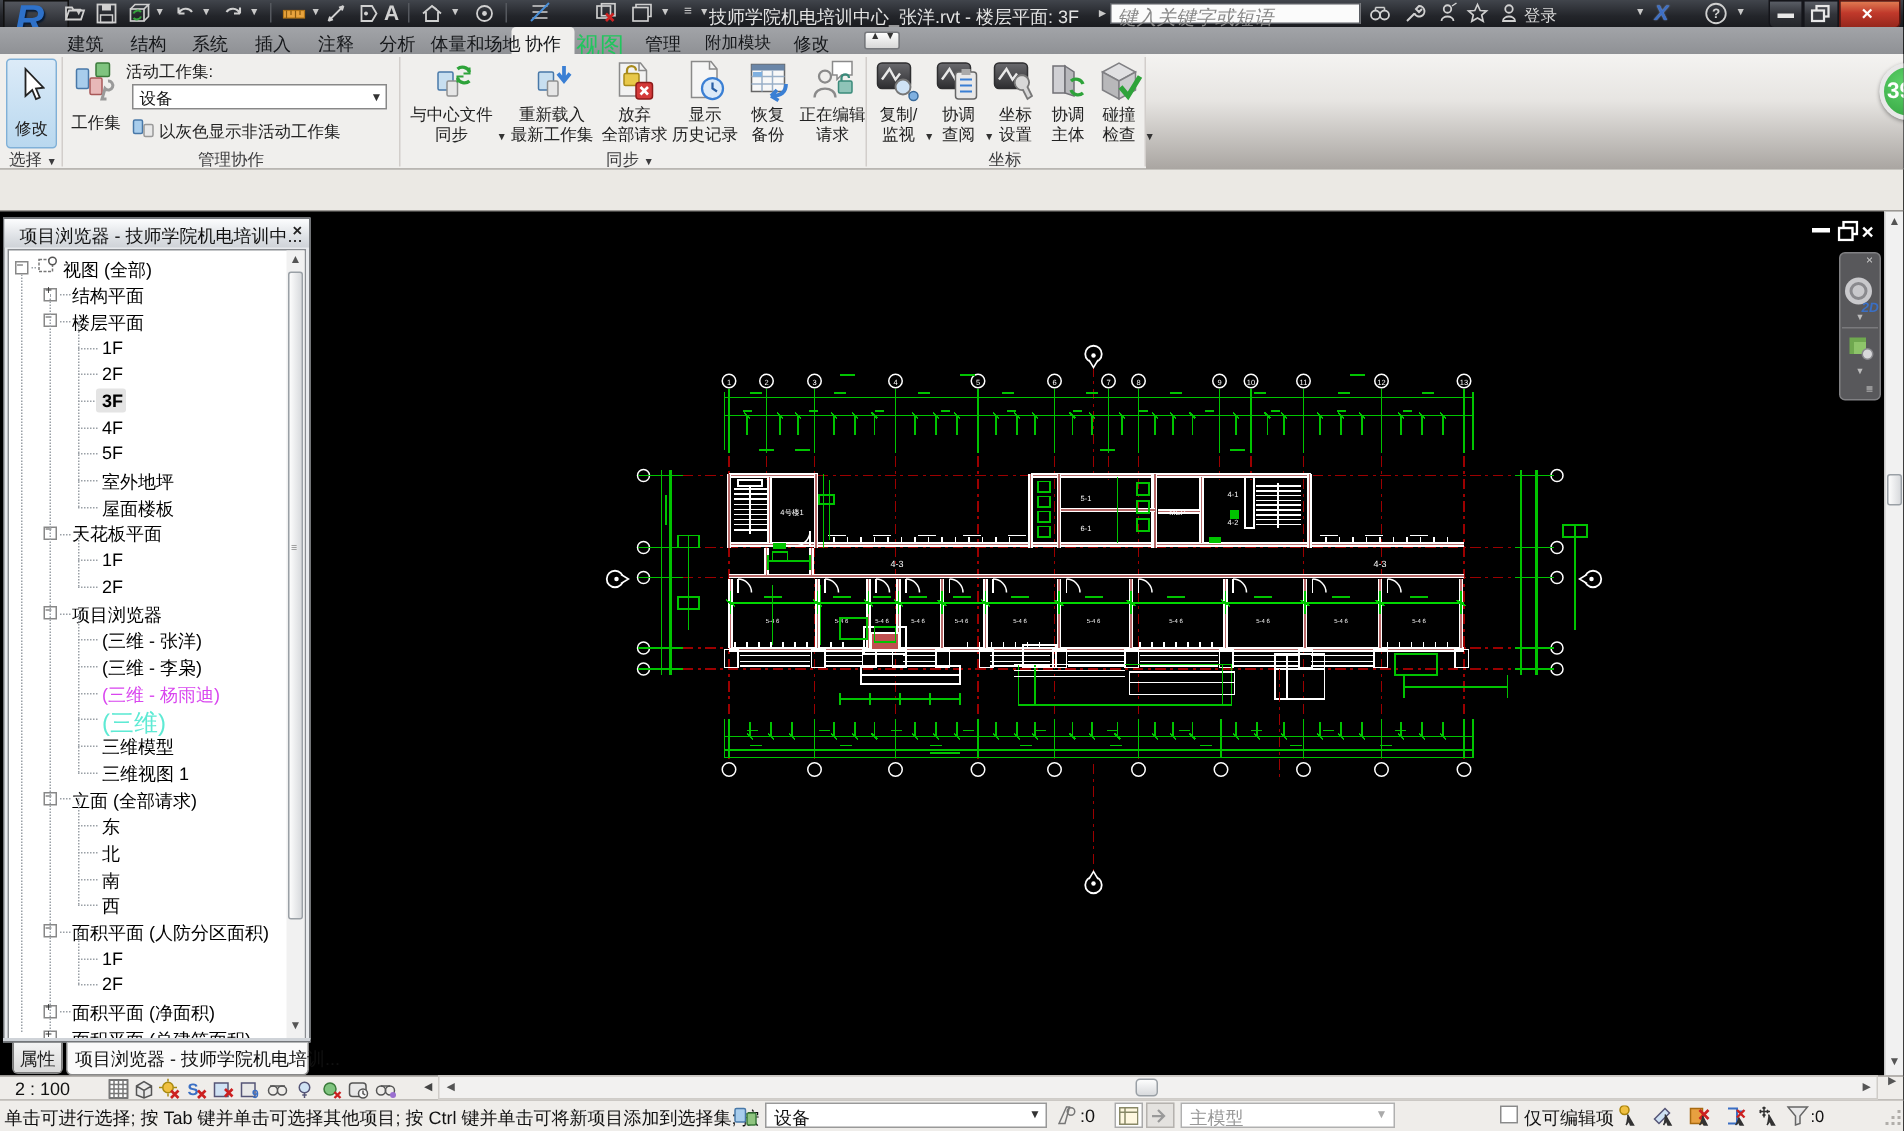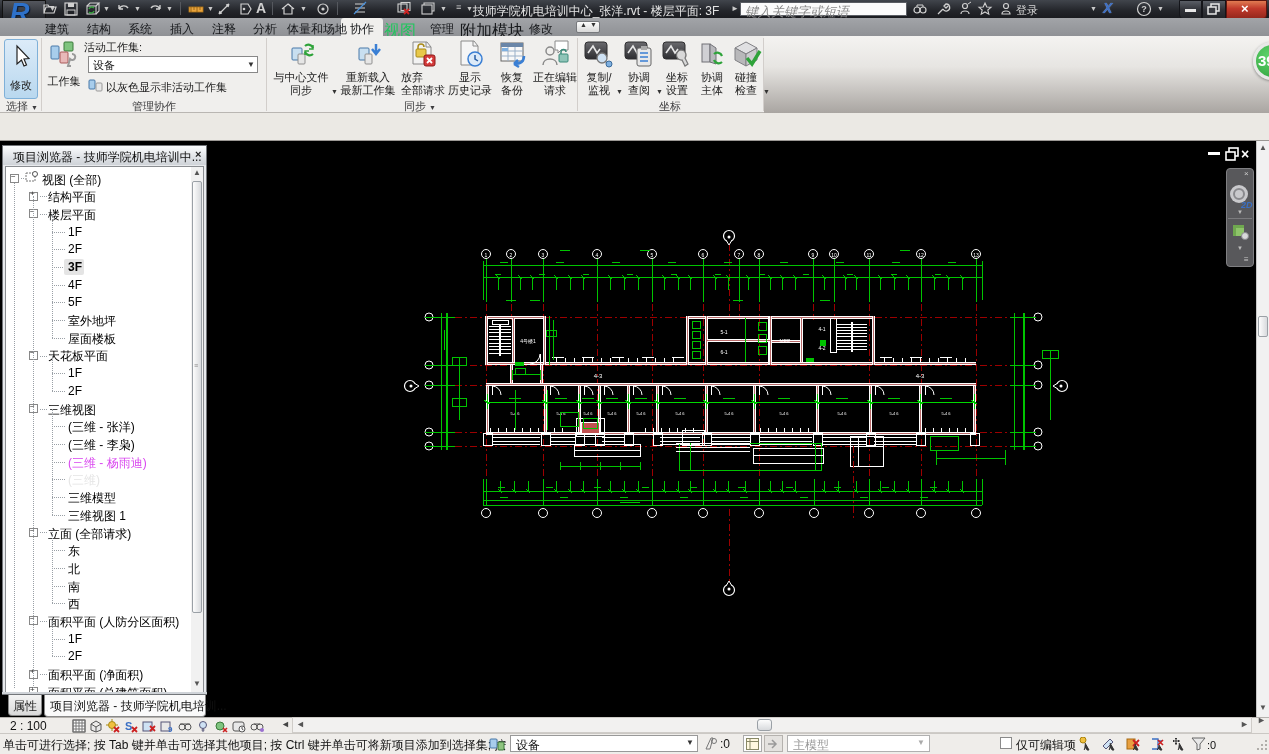--- a/index.html
+++ b/index.html
@@ -122,21 +122,21 @@
 <div class="tx" style="left:57px;top:21px;transform:translateX(-50%);font-size:12px;color:#16181b">建筑</div>
 <div class="tx" style="left:99px;top:21px;transform:translateX(-50%);font-size:12px;color:#16181b">结构</div>
 <div class="tx" style="left:140px;top:21px;transform:translateX(-50%);font-size:12px;color:#16181b">系统</div>
 <div class="tx" style="left:182px;top:21px;transform:translateX(-50%);font-size:12px;color:#16181b">插入</div>
 <div class="tx" style="left:224px;top:21px;transform:translateX(-50%);font-size:12px;color:#16181b">注释</div>
 <div class="tx" style="left:265px;top:21px;transform:translateX(-50%);font-size:12px;color:#16181b">分析</div>
 <div class="tx" style="left:317px;top:21px;transform:translateX(-50%);font-size:12px;color:#16181b">体量和场地</div>
 <div class="tx" style="left:362px;top:21px;transform:translateX(-50%);font-size:12px;color:#16181b">协作</div>
 <div class="tx" style="left:400px;top:21px;transform:translateX(-50%);font-size:16px;color:#22c55e">视图</div>
 <div class="tx" style="left:442px;top:21px;transform:translateX(-50%);font-size:12px;color:#16181b">管理</div>
-<div class="tx" style="left:492px;top:21px;transform:translateX(-50%);font-size:16px;color:#16181b">附加模块</div>
+<div class="tx" style="left:492px;top:21px;transform:translateX(-50%);font-size:11px;color:#16181b">附加模块</div>
 <div class="tx" style="left:541px;top:21px;transform:translateX(-50%);font-size:12px;color:#16181b">修改</div>
 <div class="abs" style="left:576px;top:21px;width:24px;height:12px;background:linear-gradient(#fdfdfd,#d8d8d8);border:1px solid #77797d;border-radius:2px"></div>
 <div class="tx" style="left:580px;top:21px;font-size:7px;color:#333">▲</div><div class="tx" style="left:590px;top:21px;font-size:7px;color:#333">▼</div>
 <div class="abs" style="left:0;top:36px;width:1269px;height:77px;background:#f0efed;border-bottom:1px solid #b9b6b2"></div>
 <div class="abs" style="left:764px;top:36px;width:505px;height:77px;background:linear-gradient(#f4f3f1,#e7e5e2 40%,#a9a5a1)"></div>
 <div class="abs" style="left:41px;top:38px;width:1px;height:73px;background:#d2cecb"></div>
 <div class="abs" style="left:266px;top:38px;width:1px;height:73px;background:#d2cecb"></div>
 <div class="abs" style="left:577px;top:38px;width:1px;height:73px;background:#d2cecb"></div>
 <div class="abs" style="left:763px;top:38px;width:1px;height:73px;background:#d2cecb"></div>
 <div class="abs" style="left:4px;top:39px;width:34px;height:60px;background:linear-gradient(#dcebf8,#b9d8ef);border:1px solid #7fb0d8;border-radius:3px"></div>
@@ -177,21 +177,21 @@
   </svg>
 <div class="tx" style="left:368px;top:71px;transform:translateX(-50%);font-size:11px;color:#222;text-align:center;line-height:13px">重新载入<br>最新工作集</div>
 <svg class="abs" style="left:407px;top:38px" width="32" height="32" viewBox="0 0 32 32">
     <path d="M6 4 L20 4 L24 9 L24 26 L6 26 Z" fill="#f2f2f2" stroke="#8a8a8a"></path>
     <path d="M19 4 L19 9 L24 9" fill="none" stroke="#8a8a8a"></path>
     <rect x="9" y="11" width="10" height="8" rx="1" fill="#e8c84a" stroke="#a88a1a"></rect>
     <path d="M11 11 v-2 a3 3 0 0 1 6 0" fill="none" stroke="#a88a1a" stroke-width="1.5"></path>
     <rect x="17" y="17" width="11" height="11" rx="2" fill="#d43a3a" stroke="#8e1a1a"></rect>
     <path d="M20 20 L25 25 M25 20 L20 25" stroke="#fff" stroke-width="1.8"></path>
   </svg>
-<div class="tx" style="left:423px;top:71px;transform:translateX(-50%);font-size:11px;color:#222;line-height:13px">放弃<br>全部请求</div>
+<div class="tx" style="left:423px;top:71px;transform:translateX(-50%);font-size:11px;color:#222;text-align:center;line-height:13px">放弃<br>全部请求</div>
 <svg class="abs" style="left:454px;top:38px" width="32" height="32" viewBox="0 0 32 32">
     <path d="M7 3 L20 3 L24 8 L24 27 L7 27 Z" fill="#f5f5f5" stroke="#8a8a8a"></path>
     <path d="M19 3 L19 8 L24 8" fill="none" stroke="#8a8a8a"></path>
     <circle cx="21" cy="21" r="7" fill="#dceaf8" stroke="#3a7fd4" stroke-width="1.5"></circle>
     <path d="M21 17 L21 21 L24 23" fill="none" stroke="#2a5fa4" stroke-width="1.5"></path>
   </svg>
 <div class="tx" style="left:470px;top:71px;transform:translateX(-50%);font-size:11px;color:#222;text-align:center;line-height:13px">显示<br>历史记录</div>
 <svg class="abs" style="left:496px;top:38px" width="32" height="32" viewBox="0 0 32 32">
     <rect x="5" y="5" width="22" height="18" fill="#f8f8f8" stroke="#666"></rect>
     <rect x="5" y="5" width="22" height="4" fill="#6a86a8"></rect>
@@ -967,29 +967,29 @@
 <div class="tx" style="left:30px;top:348px;font-size:8px;color:#333">−</div>
 <div class="abs" style="left:40px;top:356px;width:7px;height:1px;border-top:1px dotted #9aa0a6"></div>
 <div class="tx" style="left:48px;top:348px;font-size:12px;color:#000">天花板平面</div>
 <div class="abs" style="left:52px;top:373px;width:13px;height:1px;border-top:1px dotted #9aa0a6"></div>
 <div class="tx" style="left:68px;top:366px;font-size:12px;color:#000">1F</div>
 <div class="abs" style="left:52px;top:391px;width:13px;height:1px;border-top:1px dotted #9aa0a6"></div>
 <div class="tx" style="left:68px;top:384px;font-size:12px;color:#000">2F</div>
 <div class="abs" style="left:29px;top:404px;width:9px;height:9px;background:#fff;border:1px solid #888"></div>
 <div class="tx" style="left:30px;top:402px;font-size:8px;color:#333">−</div>
 <div class="abs" style="left:40px;top:409px;width:7px;height:1px;border-top:1px dotted #9aa0a6"></div>
-<div class="tx" style="left:48px;top:402px;font-size:12px;color:#000">三维视图</div>
+<div class="tx" style="left:48px;top:402px;font-size:12px;color:#000">项目浏览器</div>
 <div class="abs" style="left:52px;top:426px;width:13px;height:1px;border-top:1px dotted #9aa0a6"></div>
 <div class="tx" style="left:68px;top:419px;font-size:12px;color:#000">(三维 - 张洋)</div>
 <div class="abs" style="left:52px;top:444px;width:13px;height:1px;border-top:1px dotted #9aa0a6"></div>
 <div class="tx" style="left:68px;top:437px;font-size:12px;color:#000">(三维 - 李枭)</div>
 <div class="abs" style="left:52px;top:462px;width:13px;height:1px;border-top:1px dotted #9aa0a6"></div>
 <div class="tx" style="left:68px;top:455px;font-size:12px;color:#d946ef">(三维 - 杨雨迪)</div>
 <div class="abs" style="left:52px;top:479px;width:13px;height:1px;border-top:1px dotted #9aa0a6"></div>
-<div class="tx" style="left:68px;top:472px;font-size:12px;color:#e5e5e5">(三维)</div>
+<div class="tx" style="left:68px;top:472px;font-size:16px;color:#5eead4">(三维)</div>
 <div class="abs" style="left:52px;top:497px;width:13px;height:1px;border-top:1px dotted #9aa0a6"></div>
 <div class="tx" style="left:68px;top:490px;font-size:12px;color:#000">三维模型</div>
 <div class="abs" style="left:52px;top:515px;width:13px;height:1px;border-top:1px dotted #9aa0a6"></div>
 <div class="tx" style="left:68px;top:508px;font-size:12px;color:#000">三维视图 1</div>
 <div class="abs" style="left:29px;top:528px;width:9px;height:9px;background:#fff;border:1px solid #888"></div>
 <div class="tx" style="left:30px;top:526px;font-size:8px;color:#333">−</div>
 <div class="abs" style="left:40px;top:532px;width:7px;height:1px;border-top:1px dotted #9aa0a6"></div>
 <div class="tx" style="left:48px;top:526px;font-size:12px;color:#000">立面 (全部请求)</div>
 <div class="abs" style="left:52px;top:550px;width:13px;height:1px;border-top:1px dotted #9aa0a6"></div>
 <div class="tx" style="left:68px;top:543px;font-size:12px;color:#000">东</div>

